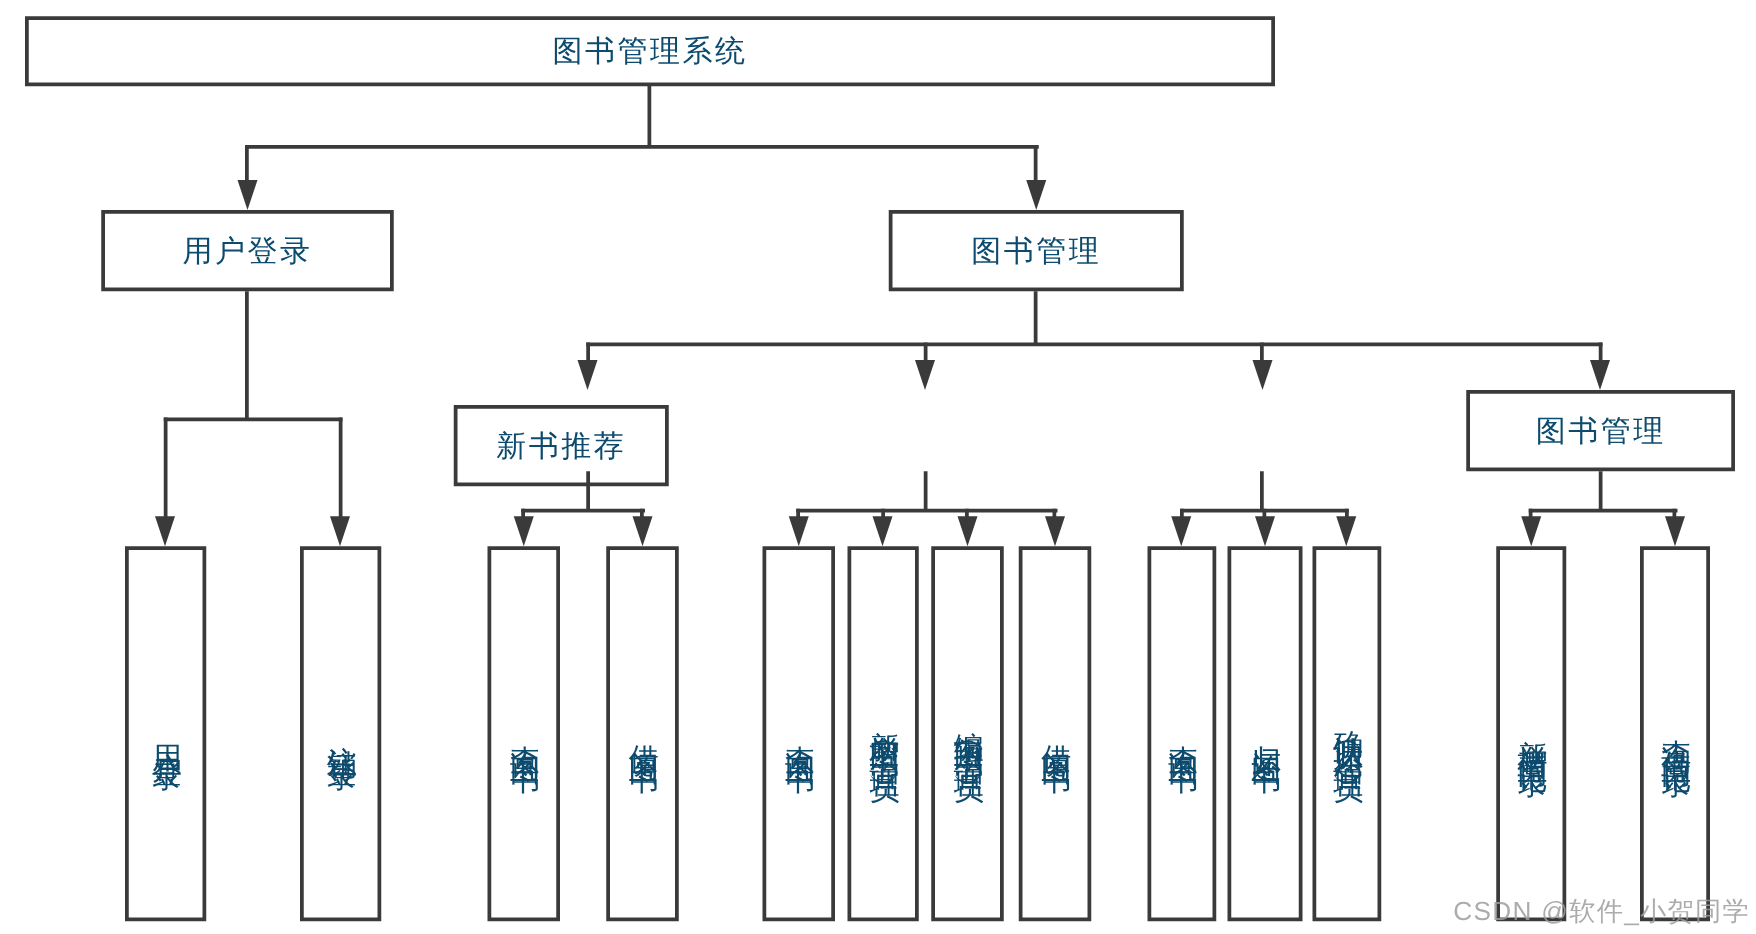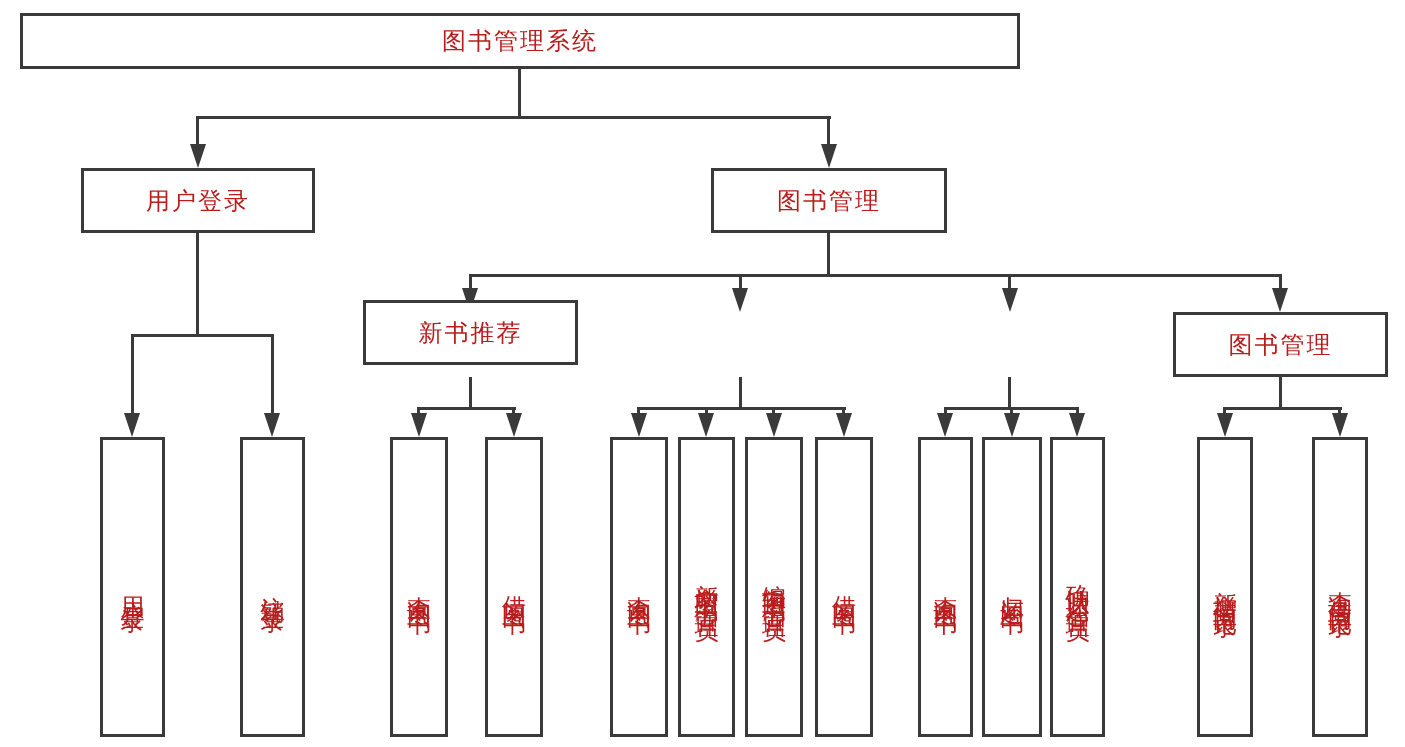--- a/index.html
+++ b/index.html
@@ -9,21 +9,21 @@
     height: 747px;
     background: #ffffff;
     font-family: "Liberation Sans", sans-serif;
     overflow: hidden;
   }
   .node {
     position: absolute;
     box-sizing: border-box;
     border: 3px solid #3a3a3a;
     background: #ffffff;
-    color: #b91c1c;
+    color: #0c4a6e;
     display: flex;
     align-items: center;
     justify-content: center;
   }
   .h-label {
     font-size: 24px;
     letter-spacing: 2px;
     white-space: nowrap;
   }
   .leaf {
@@ -89,21 +89,21 @@
   <div class="hline" style="left:469px; top:274px; width:813px;"></div>
   <div class="vline" style="left:469px; top:274px; height:16px;"></div>
   <div class="arrow" style="left:462px; top:288px;"></div>
   <div class="vline" style="left:739px; top:274px; height:16px;"></div>
   <div class="arrow" style="left:732px; top:288px;"></div>
   <div class="vline" style="left:1008px; top:274px; height:16px;"></div>
   <div class="arrow" style="left:1002px; top:288px;"></div>
   <div class="vline" style="left:1279px; top:274px; height:16px;"></div>
   <div class="arrow" style="left:1272px; top:288px;"></div>
 
-  <div class="node h-label" style="left:363px; top:300px; width:215px; height:65px;">新书推荐</div>
+  <div class="node h-label" style="left:363px; top:324px; width:172px; height:65px;">新书推荐</div>
   <div class="node h-label" style="left:1173px; top:312px; width:215px; height:65px;">图书管理</div>
 
   <div class="vline" style="left:469px; top:377px; height:32px;"></div>
   <div class="hline" style="left:417px; top:407px; width:99px;"></div>
   <div class="vline" style="left:417px; top:407px; height:10px;"></div>
   <div class="arrow" style="left:411px; top:413px;"></div>
   <div class="vline" style="left:512px; top:407px; height:10px;"></div>
   <div class="arrow" style="left:506px; top:413px;"></div>
 
   <div class="vline" style="left:739px; top:377px; height:32px;"></div>
@@ -144,14 +144,15 @@
   <div class="node leaf" style="left:745px; top:437px; width:58px; height:300px;">编辑图书（管理员）</div>
   <div class="node leaf" style="left:815px; top:437px; width:58px; height:300px;">借阅图书</div>
 
   <div class="node leaf" style="left:918px; top:437px; width:55px; height:300px;">查询图书</div>
   <div class="node leaf" style="left:982px; top:437px; width:60px; height:300px;">归还图书</div>
   <div class="node leaf" style="left:1050px; top:437px; width:55px; height:300px;">确认归还（管理员）</div>
 
   <div class="node leaf" style="left:1197px; top:437px; width:56px; height:300px;">新增借阅记录</div>
   <div class="node leaf" style="left:1312px; top:437px; width:56px; height:300px;">查询借阅记录</div>
 
+  <div class="watermark">CSDN @软件_小贺同学</div>
 
 </div>
 
 </body></html>

